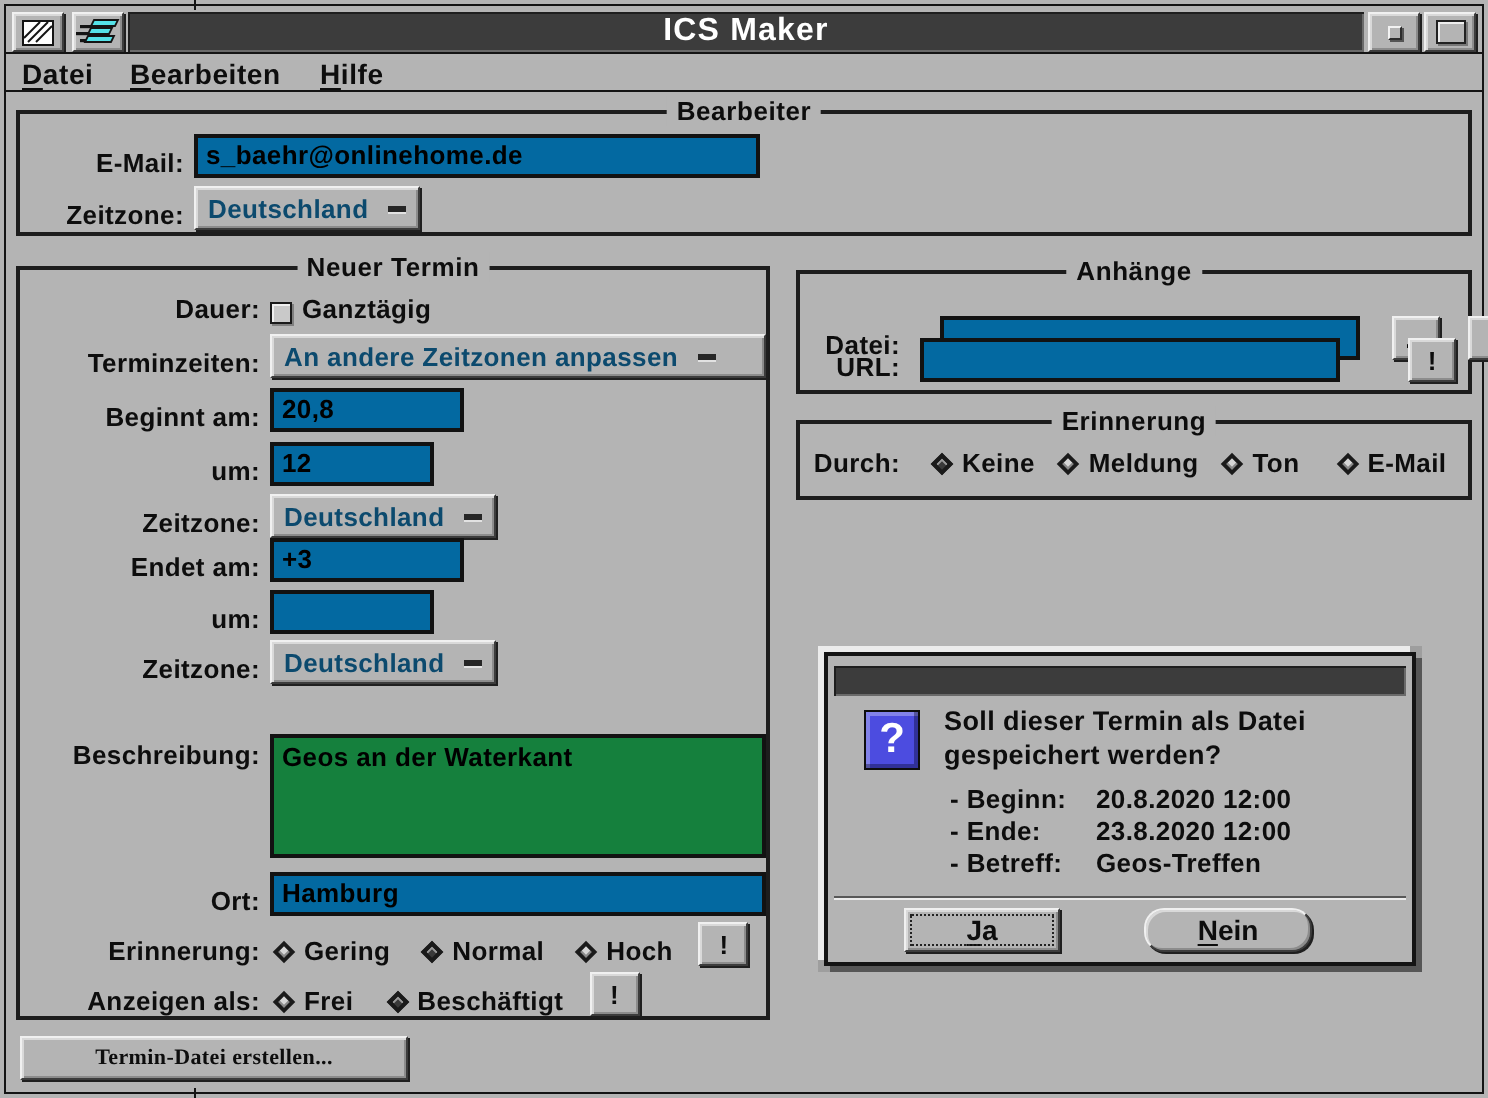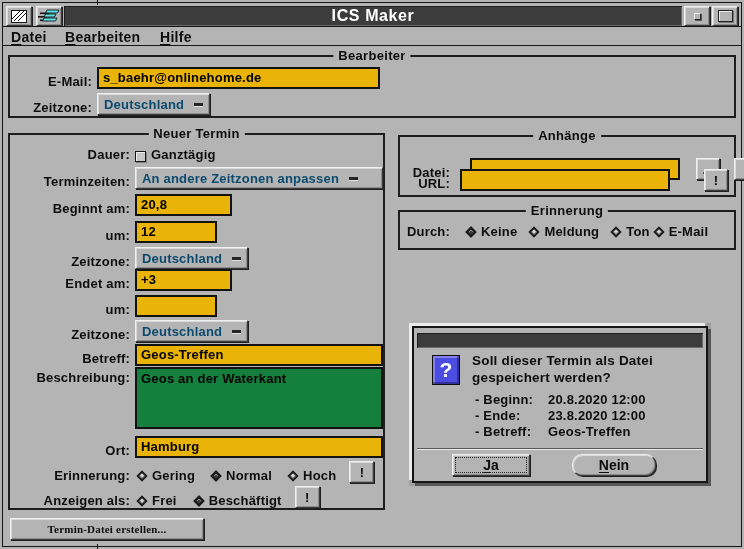--- a/index.html
+++ b/index.html
@@ -68,21 +68,21 @@
     position:absolute; top:-9px; left:50%; transform:translateX(-50%);
     background:#b4b4b4; padding:0 5px;
     font-weight:700; font-size:13px; letter-spacing:.3px; white-space:nowrap;
     color:#0d0d0d;
   }
   .row { position:absolute; left:2px; display:flex; align-items:flex-end; }
   .rlabel { text-align:right; flex:none; }
 
   
   .tf {
-    background:#eab308; border:2px solid #121212;
+    background:#0369a1; border:2px solid #121212;
     font-weight:700; font-size:13px; letter-spacing:.2px;
     color:#000; padding:0 4px; height:22px; line-height:18px;
     overflow:hidden; white-space:nowrap; flex:none;
   }
   .ta {
     background:#15803d; border:2px solid #121212;
     font-weight:700; font-size:13px; letter-spacing:.2px;
     color:#000; padding:2px 4px; line-height:16px;
     overflow:hidden; white-space:pre-wrap; flex:none;
   }
@@ -278,24 +278,20 @@
   </div>
 
   <div class="row" style="top:185px; height:22px;">
     <span class="lbl rlabel" style="width:118px; margin-right:5px;">Zeitzone:</span>
     <div class="popup raised" style="width:113px;">
       <span class="ptxt">Deutschland</span>
       <span class="dash"></span>
     </div>
   </div>
 
-  <div class="row" style="top:209px; height:22px;">
-    <span class="lbl rlabel" style="width:118px; margin-right:5px;">Betreff:</span>
-    <div class="tf" style="width:248px;">Geos-Treffen</div>
-  </div>
 
   <div class="row" style="top:232px; align-items:flex-start;">
     <span class="lbl rlabel" style="width:118px; margin-right:5px; padding-top:4px;">Beschreibung:</span>
     <div class="ta" style="width:248px; height:62px;">Geos an der Waterkant</div>
   </div>
 
   <div class="row" style="top:301px; height:22px;">
     <span class="lbl rlabel" style="width:118px; margin-right:5px;">Ort:</span>
     <div class="tf" style="width:248px;">Hamburg</div>
   </div>
@@ -351,21 +347,21 @@
   <div class="row" style="top:11px; height:16px;">
     <span class="lbl rlabel" style="width:48px; margin-right:14px;">Durch:</span>
     <span class="radio" style="margin-right:10px;">
       <span class="diamond on"></span>
       <span class="lbl">Keine</span>
     </span>
     <span class="radio" style="margin-right:10px;">
       <span class="diamond"></span>
       <span class="lbl">Meldung</span>
     </span>
-    <span class="radio" style="margin-right:2px;">
+    <span class="radio" style="margin-right:17px;">
       <span class="diamond"></span>
       <span class="lbl">Ton</span>
     </span>
     <span class="radio">
       <span class="diamond"></span>
       <span class="lbl">E-Mail</span>
     </span>
   </div>
 </div>
 

